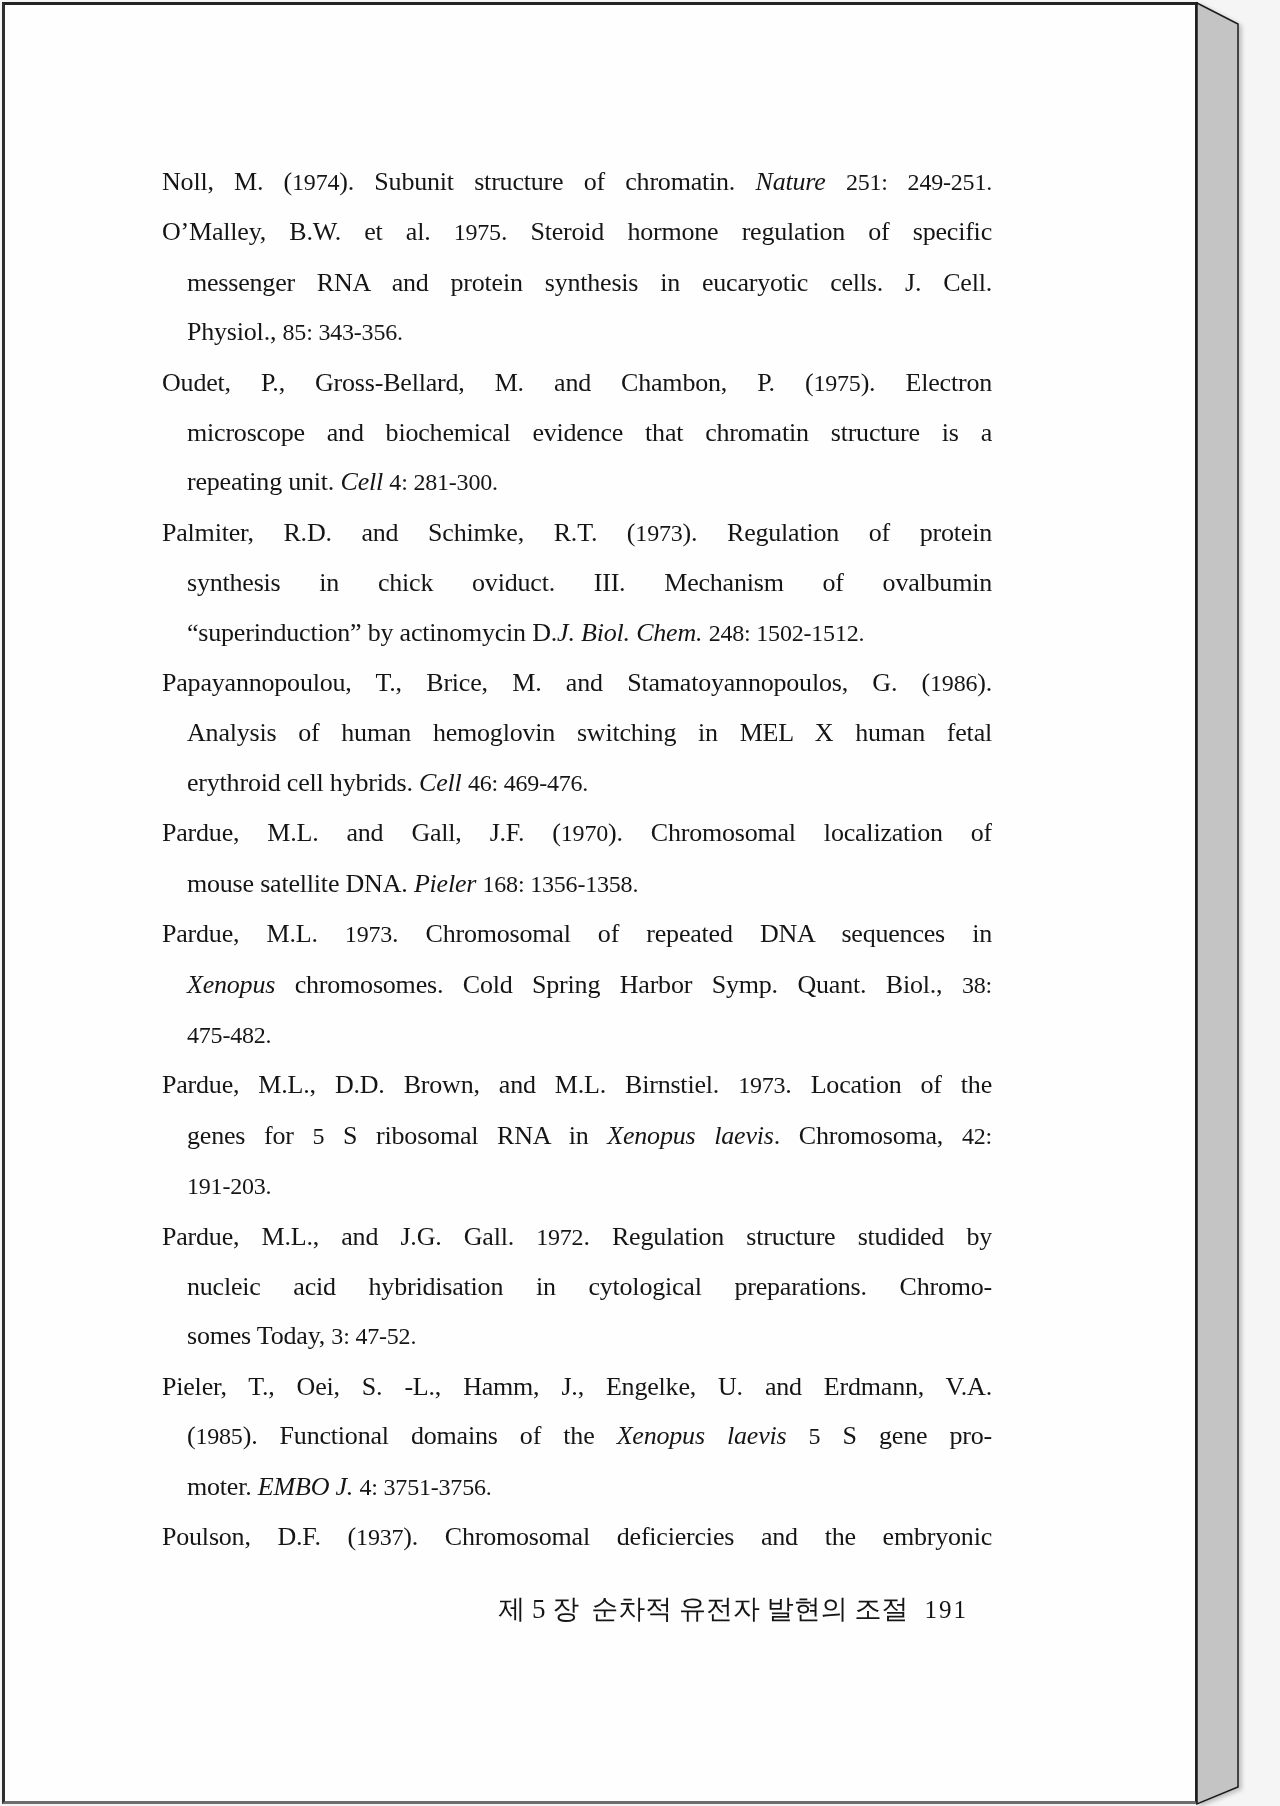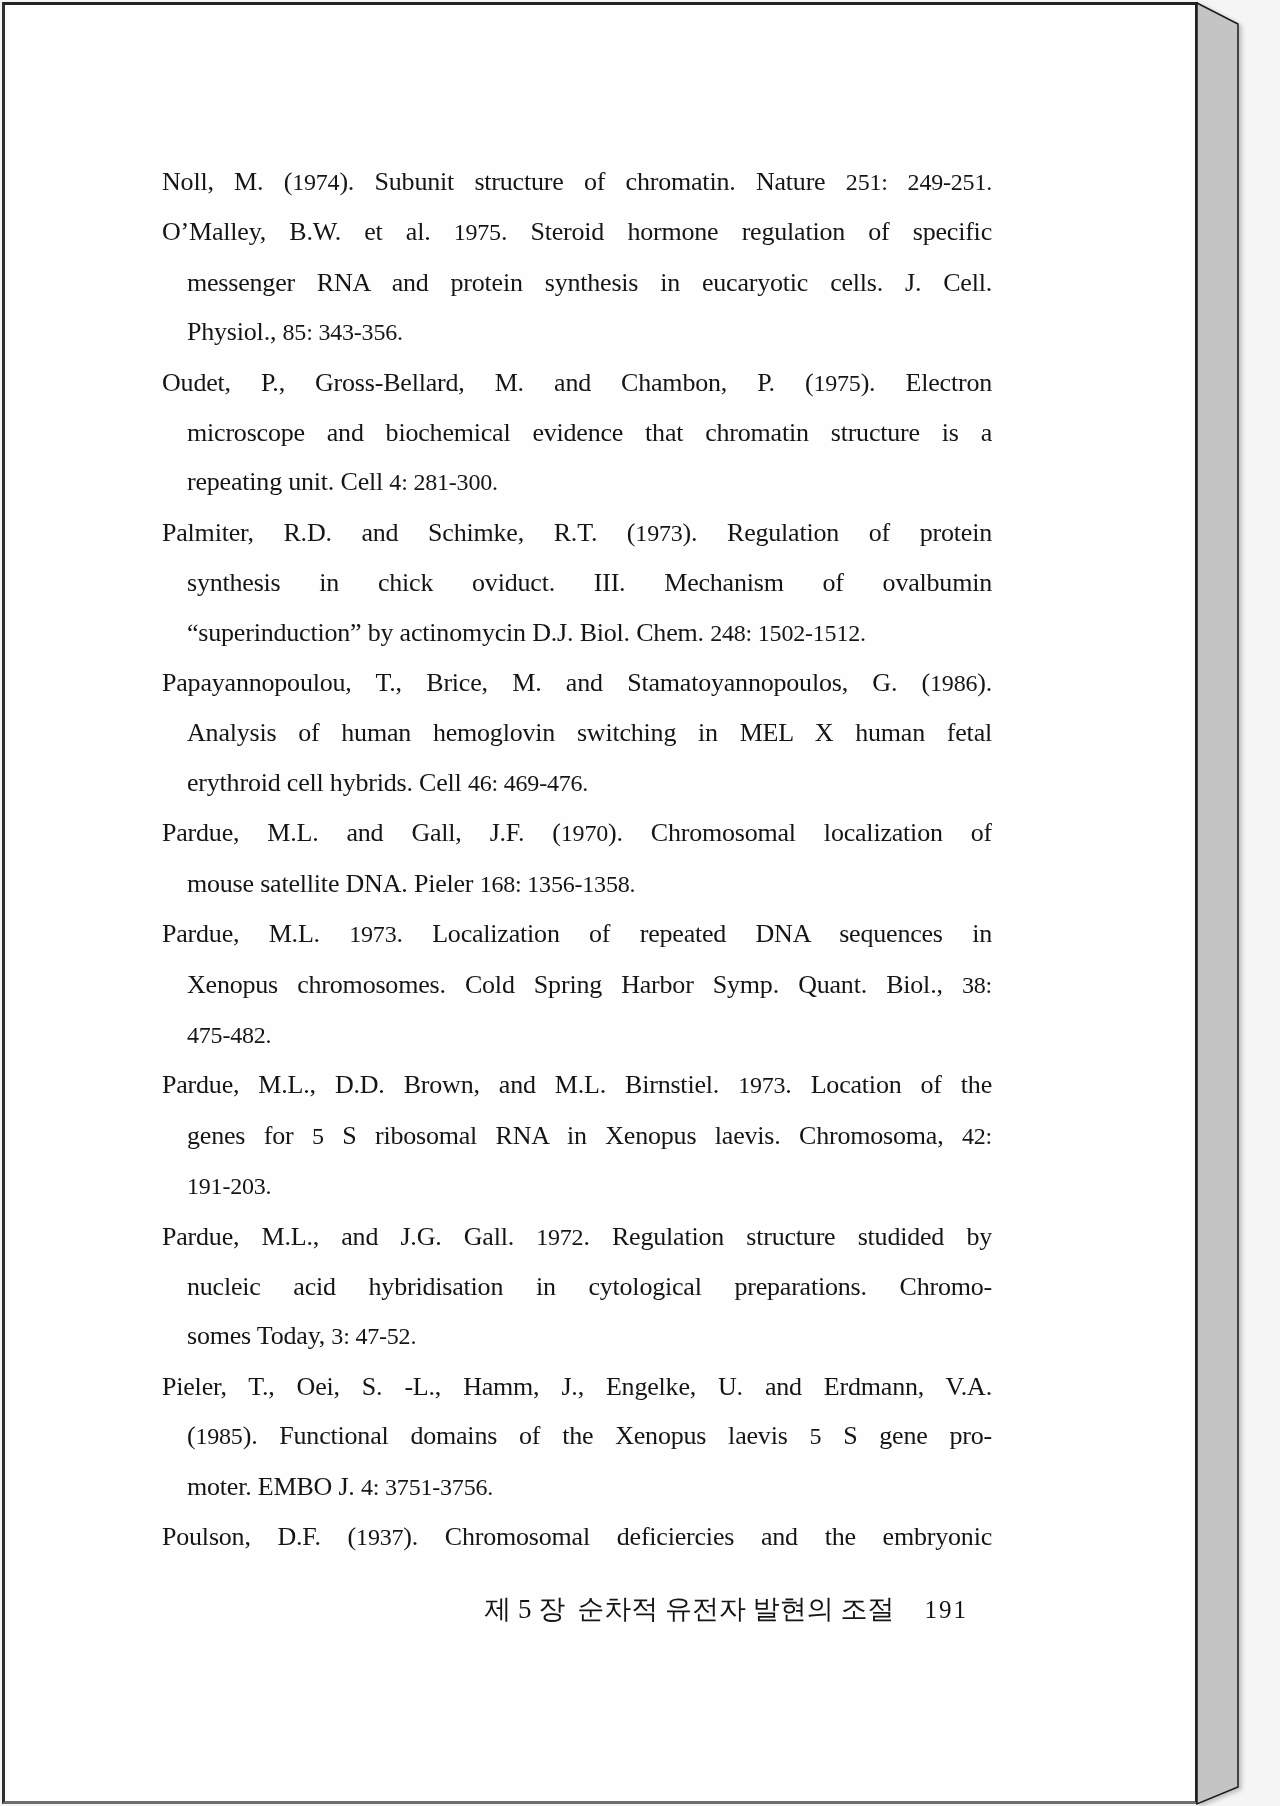--- a/index.html
+++ b/index.html
@@ -45,35 +45,35 @@
     color: #151515;
     letter-spacing: -0.2px;
     white-space: normal;
   }
   .ref-line.indent { padding-left: 25px; }
   .ref-line.justify {
     text-align: justify;
     text-align-last: justify;
   }
   .seg-num { font-size: 24px; }
-  .seg-italic { }
+  .seg-italic { font-style: italic; }
   .footer {
     position: absolute;
     left: 157px;
     top: 1584px;
     width: 806px;
     text-align: right;
     font-size: 27px;
     line-height: 40px;
     color: #151515;
     font-family: "Liberation Serif", "DejaVu Sans", serif;
   }
   .footer .sec { margin-right: 12px; }
   .footer .pagenum {
-    margin-left: 30px;
+    margin-left: 16px;
     font-size: 25px;
     letter-spacing: 2px;
   }
 </style>
 </head>
 <body>
 
 <div class="book-page">
 
   <div class="content" id="references">
@@ -85,21 +85,21 @@
       <div class="ref-line indent justify"><span>microscope and biochemical evidence that chromatin structure is a</span></div>
       <div class="ref-line indent"><span>repeating unit. </span><span class="seg-italic">Cell </span><span class="seg-num">4: 281-300.</span></div>
       <div class="ref-line justify"><span>Palmiter, R.D. and Schimke, R.T. (</span><span class="seg-num">1973</span><span>). Regulation of protein</span></div>
       <div class="ref-line indent justify"><span>synthesis in chick oviduct. III. Mechanism of ovalbumin</span></div>
       <div class="ref-line indent"><span>“superinduction” by actinomycin D.</span><span class="seg-italic">J. Biol. Chem.</span><span> </span><span class="seg-num">248: 1502-1512.</span></div>
       <div class="ref-line justify"><span>Papayannopoulou, T., Brice, M. and Stamatoyannopoulos, G. (</span><span class="seg-num">1986</span><span>).</span></div>
       <div class="ref-line indent justify"><span>Analysis of human hemoglovin switching in MEL X human fetal</span></div>
       <div class="ref-line indent"><span>erythroid cell hybrids. </span><span class="seg-italic">Cell </span><span class="seg-num">46: 469-476.</span></div>
       <div class="ref-line justify"><span>Pardue, M.L. and Gall, J.F. (</span><span class="seg-num">1970</span><span>). Chromosomal localization of</span></div>
       <div class="ref-line indent"><span>mouse satellite DNA. </span><span class="seg-italic">Pieler </span><span class="seg-num">168: 1356-1358.</span></div>
-      <div class="ref-line justify"><span>Pardue, M.L. </span><span class="seg-num">1973</span><span>. Localization of repeated DNA sequences in</span></div>
+      <div class="ref-line justify"><span>Pardue, M.L. </span><span class="seg-num">1973</span><span>. Chromosomal of repeated DNA sequences in</span></div>
       <div class="ref-line indent justify"><span class="seg-italic">Xenopus</span><span> chromosomes. Cold Spring Harbor Symp. Quant. Biol., </span><span class="seg-num">38:</span></div>
       <div class="ref-line indent"><span class="seg-num">475-482.</span></div>
       <div class="ref-line justify"><span>Pardue, M.L., D.D. Brown, and M.L. Birnstiel. </span><span class="seg-num">1973</span><span>. Location of the</span></div>
       <div class="ref-line indent justify"><span>genes for </span><span class="seg-num">5</span><span> S ribosomal RNA in </span><span class="seg-italic">Xenopus laevis</span><span>. Chromosoma, </span><span class="seg-num">42:</span></div>
       <div class="ref-line indent"><span class="seg-num">191-203.</span></div>
       <div class="ref-line justify"><span>Pardue, M.L., and J.G. Gall. </span><span class="seg-num">1972</span><span>. Regulation structure studided by</span></div>
       <div class="ref-line indent justify"><span>nucleic acid hybridisation in cytological preparations. Chromo-</span></div>
       <div class="ref-line indent"><span>somes Today, </span><span class="seg-num">3: 47-52.</span></div>
       <div class="ref-line justify"><span>Pieler, T., Oei, S. -L., Hamm, J., Engelke, U. and Erdmann, V.A.</span></div>
       <div class="ref-line indent justify"><span>(</span><span class="seg-num">1985</span><span>). Functional domains of the </span><span class="seg-italic">Xenopus laevis </span><span class="seg-num">5</span><span> S gene pro-</span></div>

